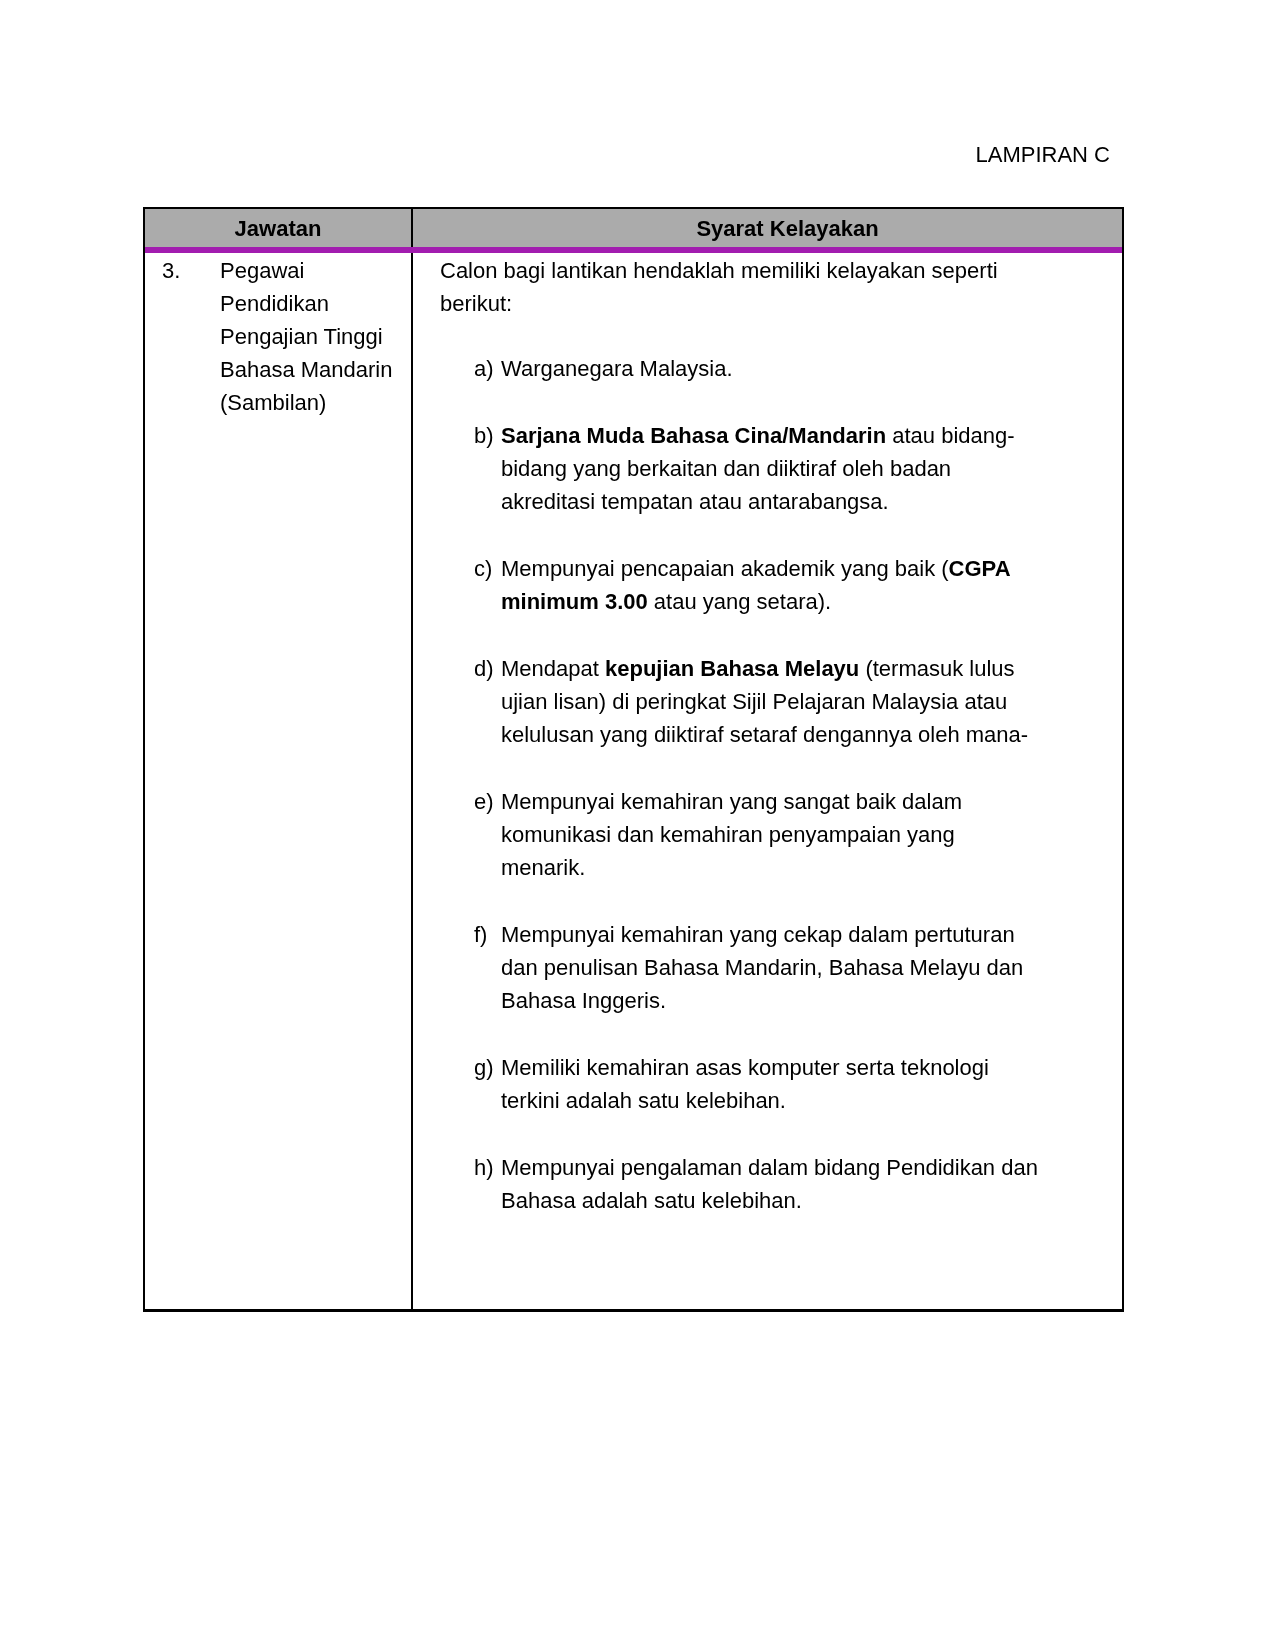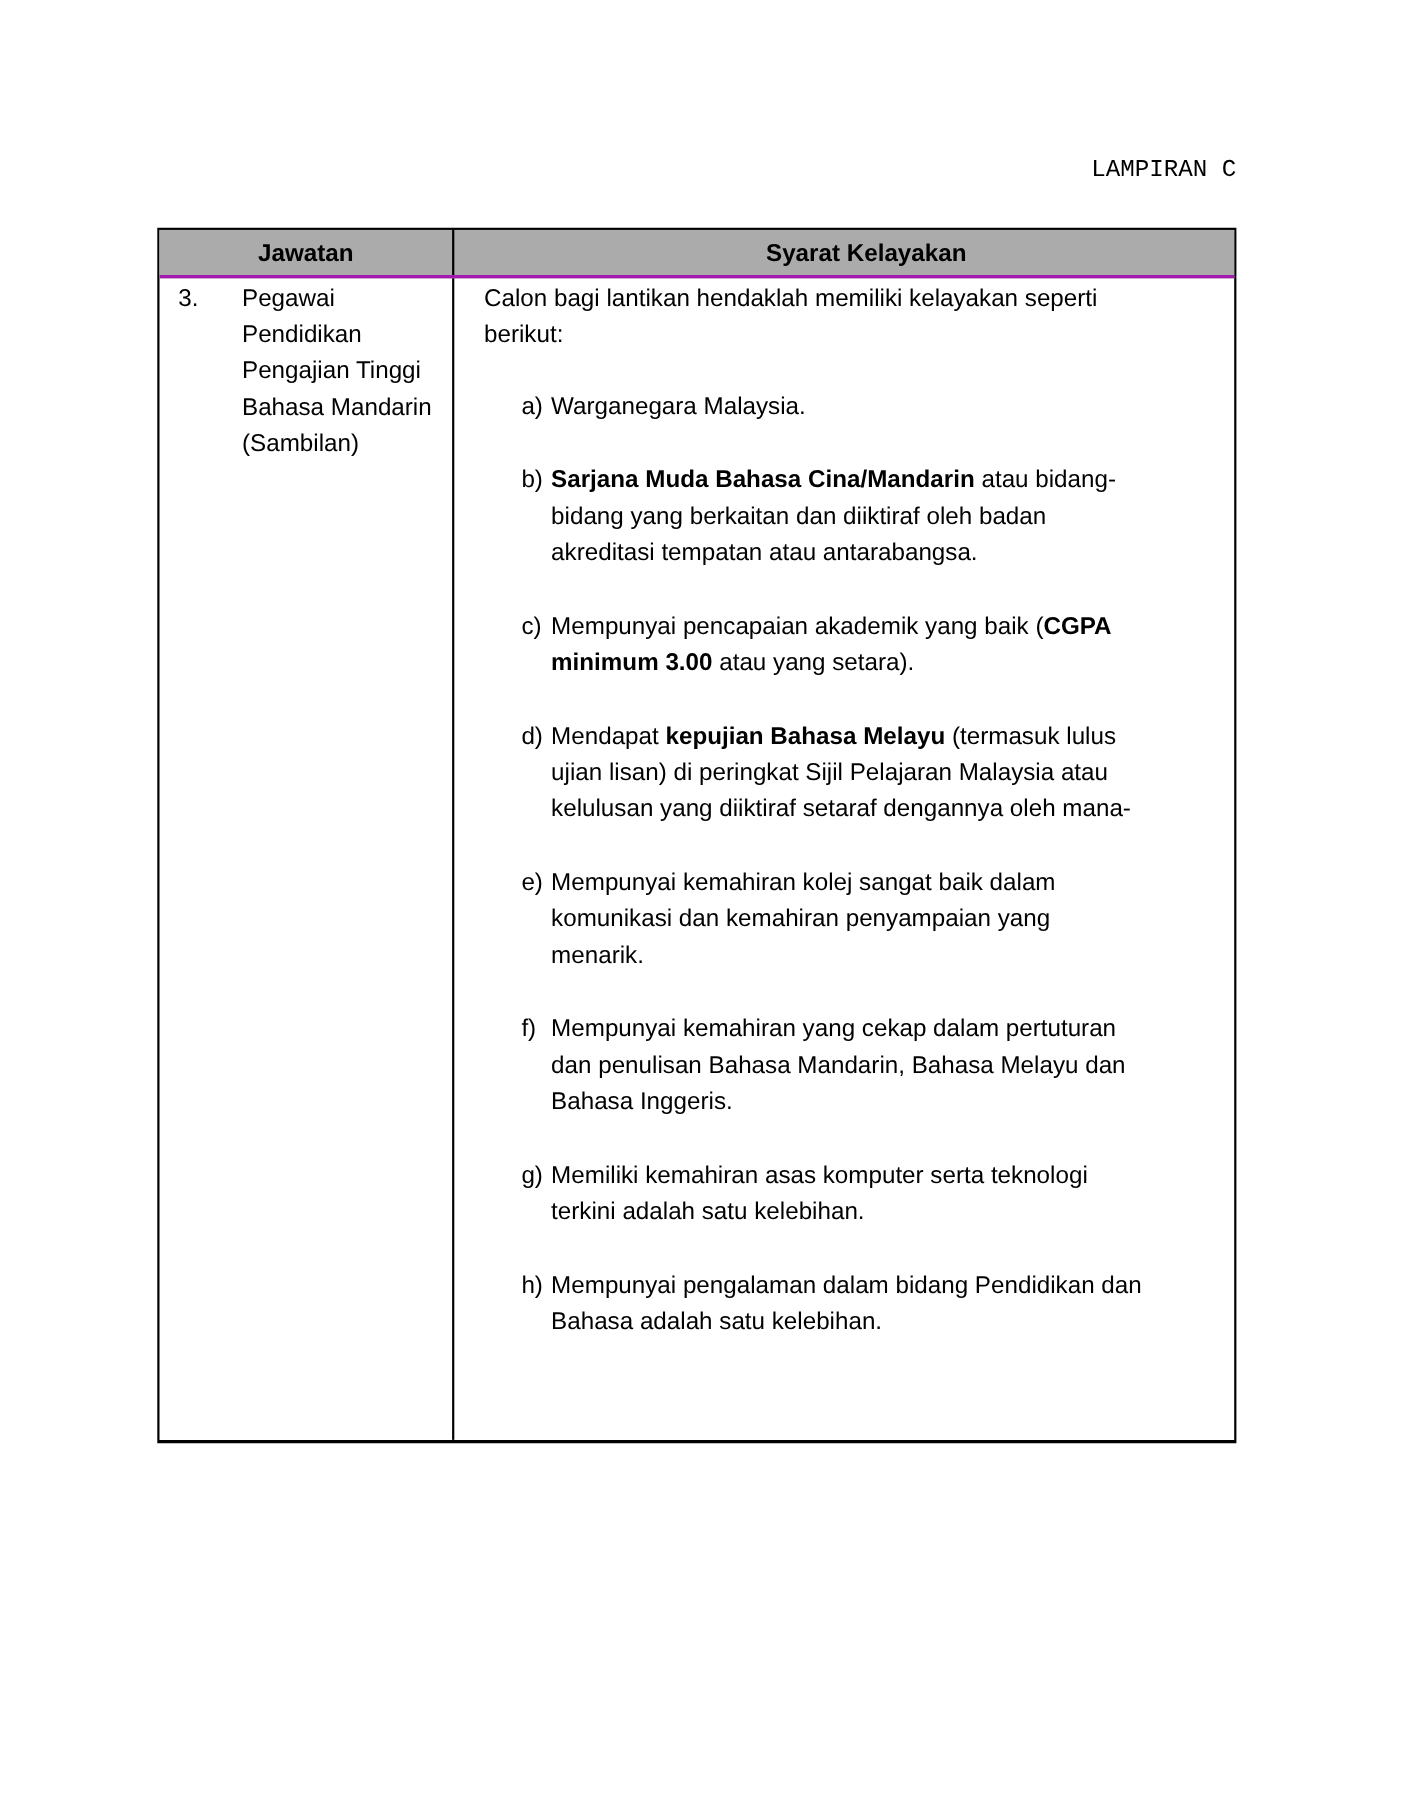--- a/index.html
+++ b/index.html
@@ -13,43 +13,42 @@
     height: 1650px;
     font-family: "Liberation Sans", sans-serif;
     font-size: 22px;
     line-height: 33px;
     color: #000000;
     overflow: hidden;
   }
   .annex-label {
     position: absolute;
     top: 138px;
-    left: 143px;
+    left: 129px;
     width: 981px;
     text-align: right;
-    font-family: Liberation Mono, monospace;
   }
   .doc-table {
     position: absolute;
     left: 143px;
     top: 207px;
     width: 981px;
     height: 1105px;
     box-sizing: border-box;
     border: 2px solid #000000;
     border-bottom-width: 3px;
     display: flex;
     flex-direction: column;
   }
   .thead {
     flex: 0 0 auto;
     height: 44px;
     box-sizing: border-box;
     background: #ababab;
-    border-bottom: 3px solid #a21caf;
+    border-bottom: 6px solid #a21caf;
     display: flex;
     font-weight: bold;
   }
   .th-jawatan {
     width: 268px;
     box-sizing: border-box;
     border-right: 2px solid #000000;
     display: flex;
     align-items: center;
     justify-content: center;
@@ -155,21 +154,21 @@
             <span class="req-label">d)</span>
             <div class="req-body">
               <div><span>Mendapat </span><span class="bold">kepujian Bahasa Melayu</span><span> (termasuk lulus</span></div>
               <div><span>ujian lisan) di peringkat Sijil Pelajaran Malaysia atau</span></div>
               <div><span>kelulusan yang diiktiraf setaraf dengannya oleh mana-</span></div>
             </div>
           </div>
           <div class="req-item">
             <span class="req-label">e)</span>
             <div class="req-body">
-              <div><span>Mempunyai kemahiran kolej sangat baik dalam</span></div>
+              <div><span>Mempunyai kemahiran yang sangat baik dalam</span></div>
               <div><span>komunikasi dan kemahiran penyampaian yang</span></div>
               <div><span>menarik.</span></div>
             </div>
           </div>
           <div class="req-item">
             <span class="req-label">f)</span>
             <div class="req-body">
               <div><span>Mempunyai kemahiran yang cekap dalam pertuturan</span></div>
               <div><span>dan penulisan Bahasa Mandarin, Bahasa Melayu dan</span></div>
               <div><span>Bahasa Inggeris.</span></div>

